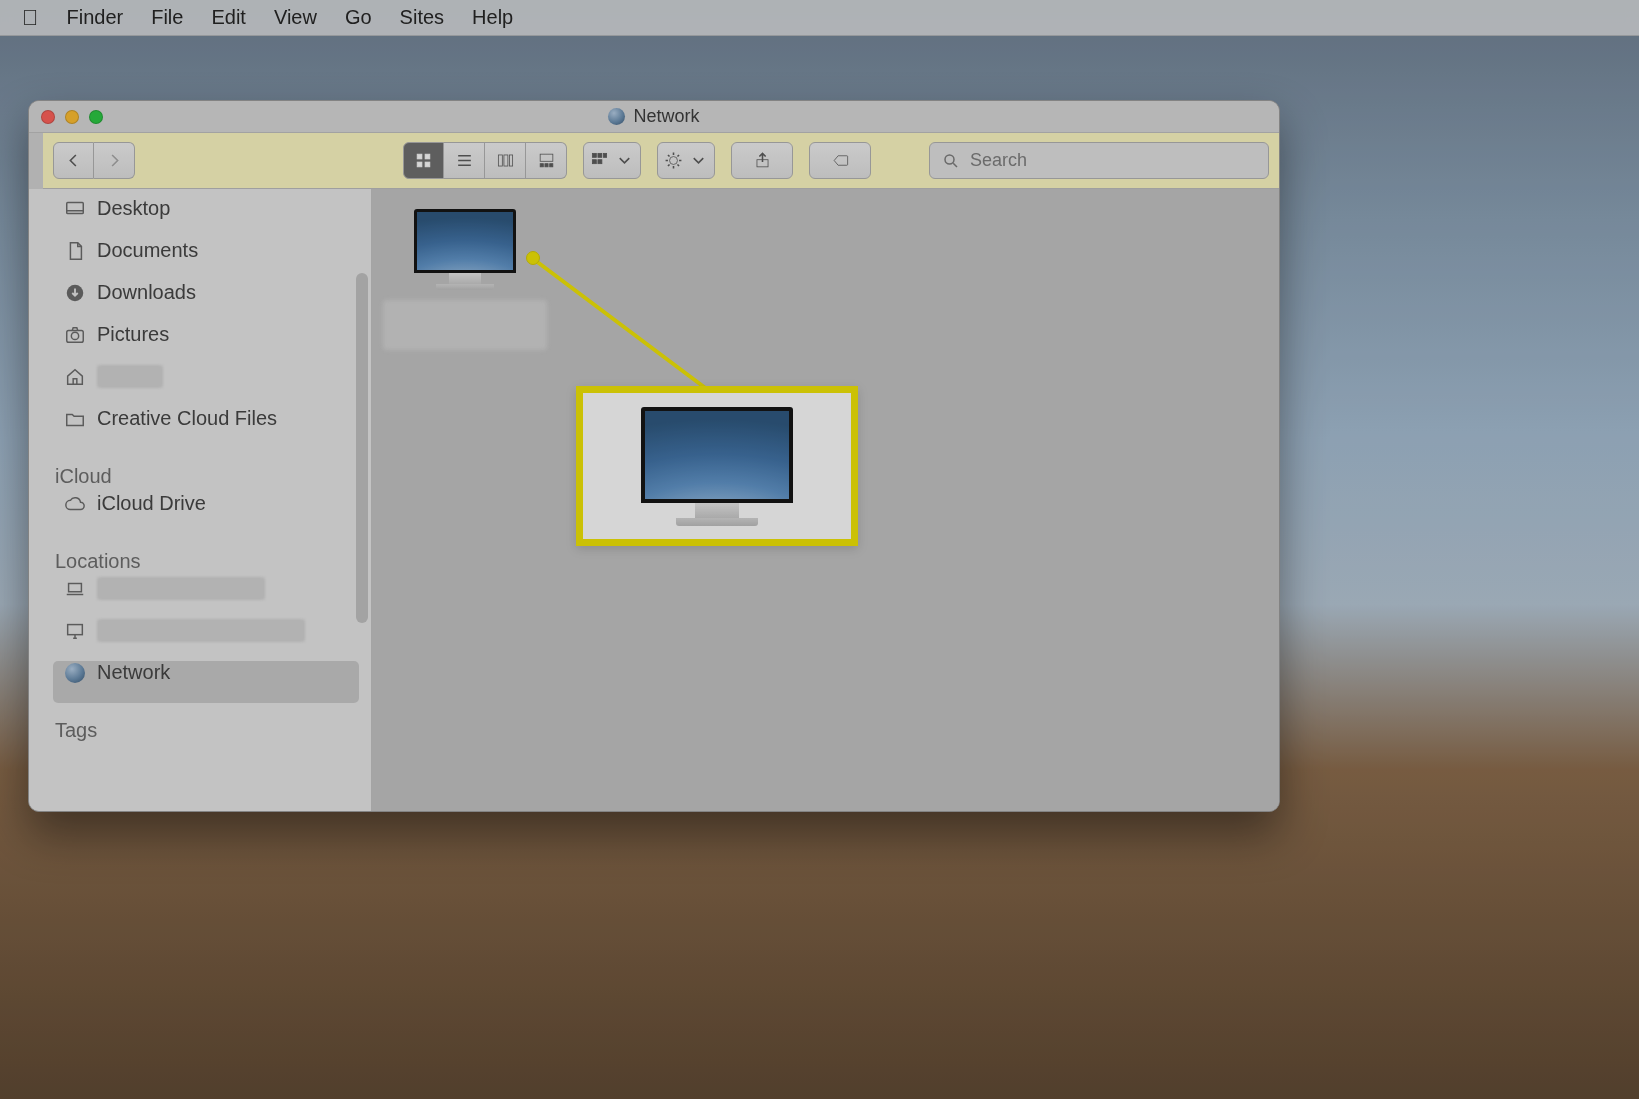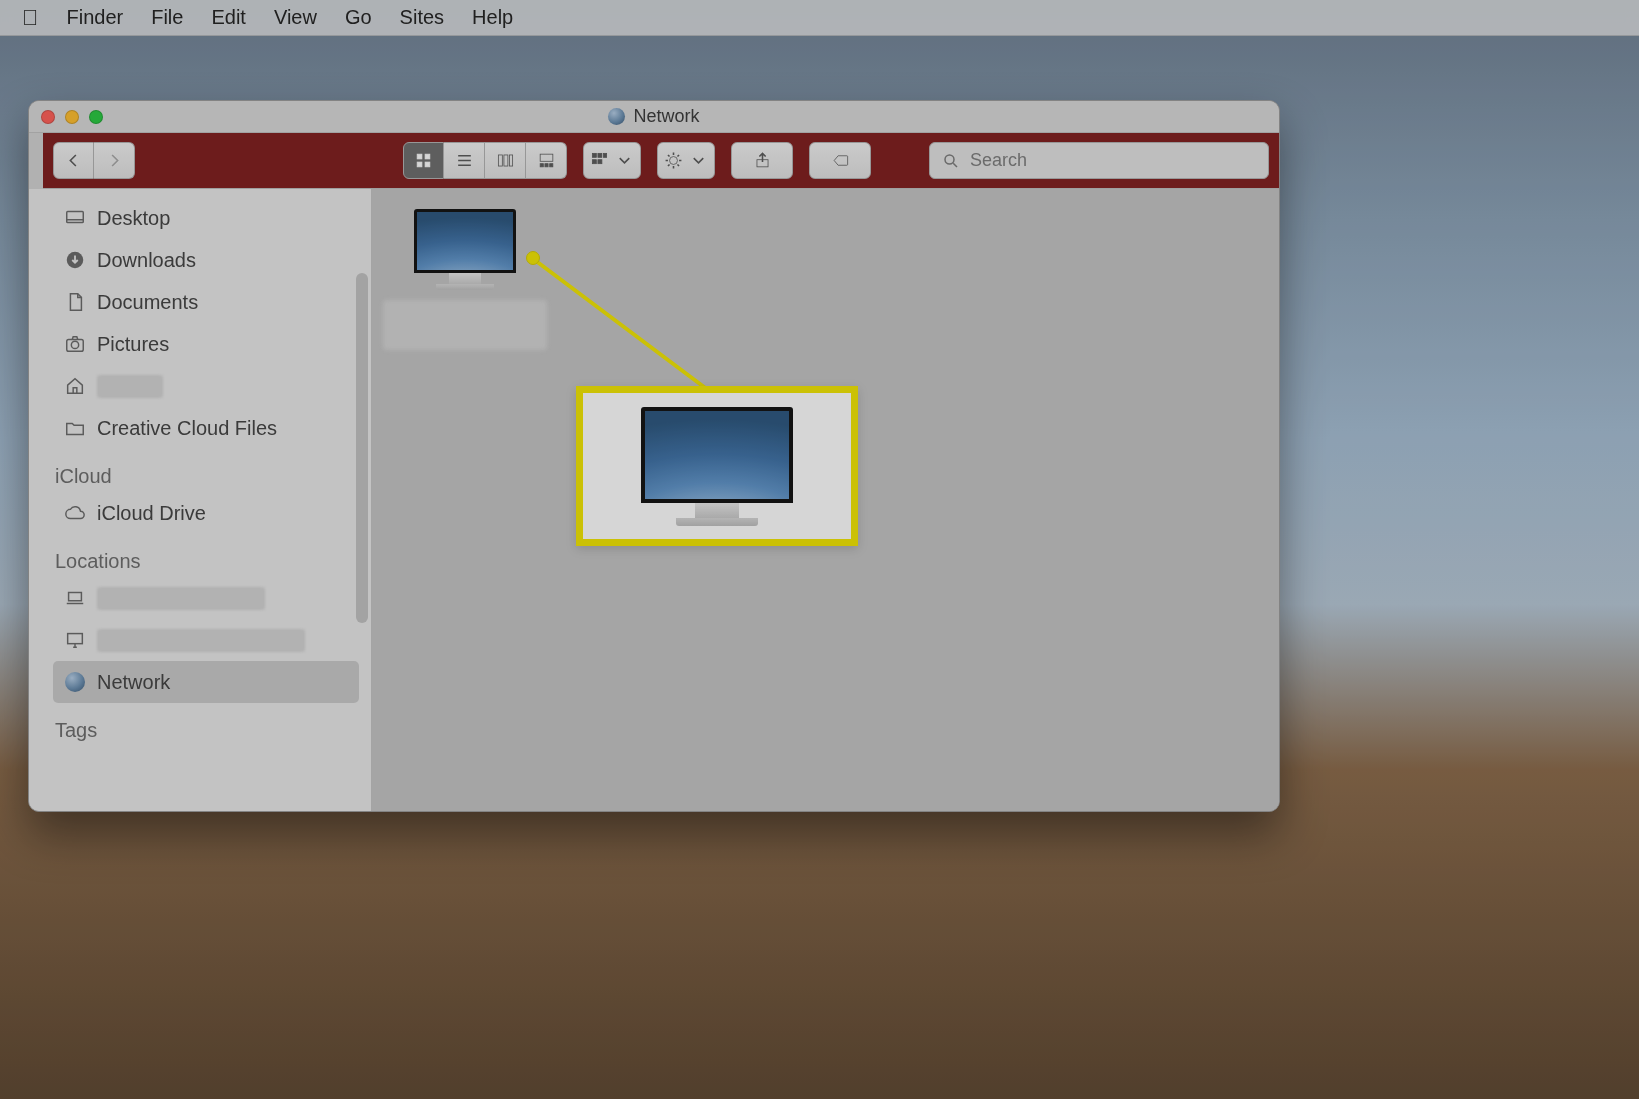--- a/index.html
+++ b/index.html
@@ -47,21 +47,21 @@
   .traffic-lights { position:absolute; left:12px; top:9px; display:flex; gap:10px;}
   .tl { width:14px; height:14px; border-radius:50%; border:1px solid rgba(0,0,0,.18);}
   .tl.close{background:#ff5f57;}
   .tl.min{background:#ffbd2e;}
   .tl.max{background:#28c940;}
   .title-center{ display:flex; align-items:center; gap:8px; font-size:18px; color:#3a3a3a; font-weight:500;}
   .globeicon{width:17px;height:17px;display:inline-block;border-radius:50%;
     background: radial-gradient(circle at 35% 30%, #b6cee6, #6b8fb1 55%, #365574 100%);}
   
   .toolbar{
-    height:56px; background:#7f1d1d;
+    height:56px; background:#fef9c3;
     border-bottom:1px solid #bcbcbc;
     display:flex; align-items:center;
     padding:0 10px; gap:16px;margin-left:14px;
   }
   .toolgroup{display:flex;}
   .toolbtn{
     height:37px; min-width:41px;
     display:flex;align-items:center;justify-content:center;
     background:linear-gradient(#f1f1f1,#e1e1e1);
     border:1px solid #b2b2b2; color:#5a5a5a;
@@ -82,21 +82,21 @@
   .searchbox input{border:none;background:transparent;outline:none;font-size:18px;flex:1;color:#333;}
   .searchbox input::placeholder{color:#7d7d7d;}
   .searchicon{width:18px;height:18px;}
   
   .finder-body{flex:1;display:flex;min-height:0;}
   .sidebar{
     width:343px;background:#e8e8e8;border-right:1px solid #c3c3c3;
     padding:8px 12px 0 24px; overflow:hidden;color:#424242;position:relative;
   }
   .sb-item{
-    display:flex;align-items:center;gap:10px;height:42px;font-size:20px;
+    display:flex;align-items:flex-start;gap:10px;height:42px;font-size:20px;
     border-radius:5px;padding:0 10px;
   }
   .sb-item.selected{background:#c9c9c9;}
   .sb-icon{width:24px;height:24px;display:flex;align-items:center;justify-content:center;color:#6a6a6a;}
   .sb-icon svg{width:22px;height:22px;fill:none;stroke:#6a6a6a;stroke-width:1.6;}
   .sb-section{font-size:20px;color:#6c6c6c;margin:16px 0 4px 2px;}
   .sb-blur{
     display:inline-block;height:23px;border-radius:3px;
     background:#d3d3d3;filter: blur(1px);
   }
@@ -263,34 +263,34 @@
             <svg viewBox="0 0 24 24">
               <rect x="3" y="5" width="18" height="12" rx="1"></rect>
               <path d="M3 14h18"></path>
             </svg>
           </span>
         <span>Desktop</span>
       </div>
       <div class="sb-item">
         <span class="sb-icon">
             <svg viewBox="0 0 24 24">
+              <path d="M7 3h8l4 4v14H7z"></path>
+              <path d="M15 3v4h4"></path>
+            </svg>
+          </span>
+        <span>Documents</span>
+      </div>
+      <div class="sb-item">
+        <span class="sb-icon">
+            <svg viewBox="0 0 24 24">
               <circle cx="12" cy="12" r="9" fill="#6a6a6a" stroke="none"></circle>
               <path d="M12 7v7M9 12l3 3 3-3" stroke="#e8e8e8" stroke-width="2"></path>
             </svg>
           </span>
         <span>Downloads</span>
-      </div>
-      <div class="sb-item">
-        <span class="sb-icon">
-            <svg viewBox="0 0 24 24">
-              <path d="M7 3h8l4 4v14H7z"></path>
-              <path d="M15 3v4h4"></path>
-            </svg>
-          </span>
-        <span>Documents</span>
       </div>
       <div class="sb-item">
         <span class="sb-icon">
             <svg viewBox="0 0 24 24">
               <rect x="3" y="7" width="18" height="13" rx="2"></rect>
               <circle cx="12" cy="13" r="4"></circle>
               <path d="M9 7l1-3h4l1 3"></path>
             </svg>
           </span>
         <span>Pictures</span>

